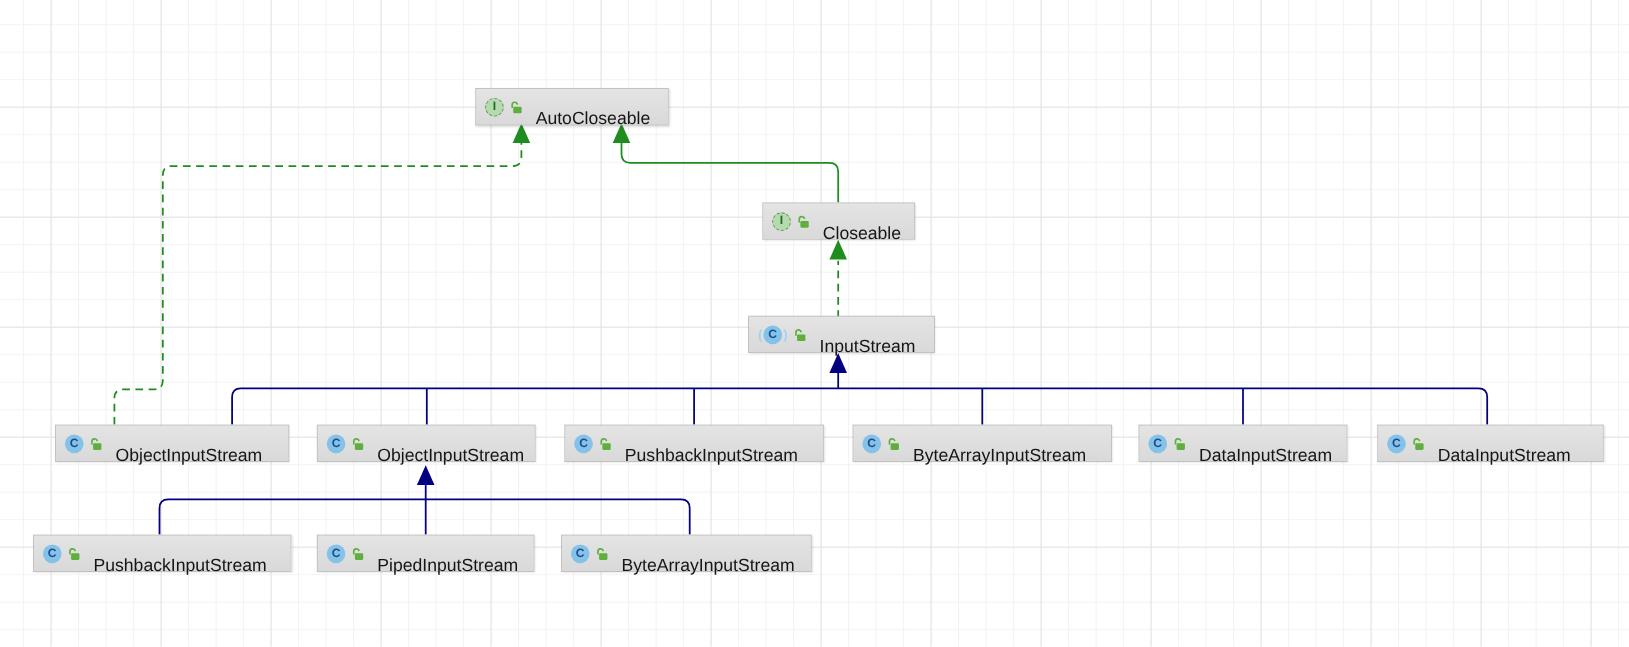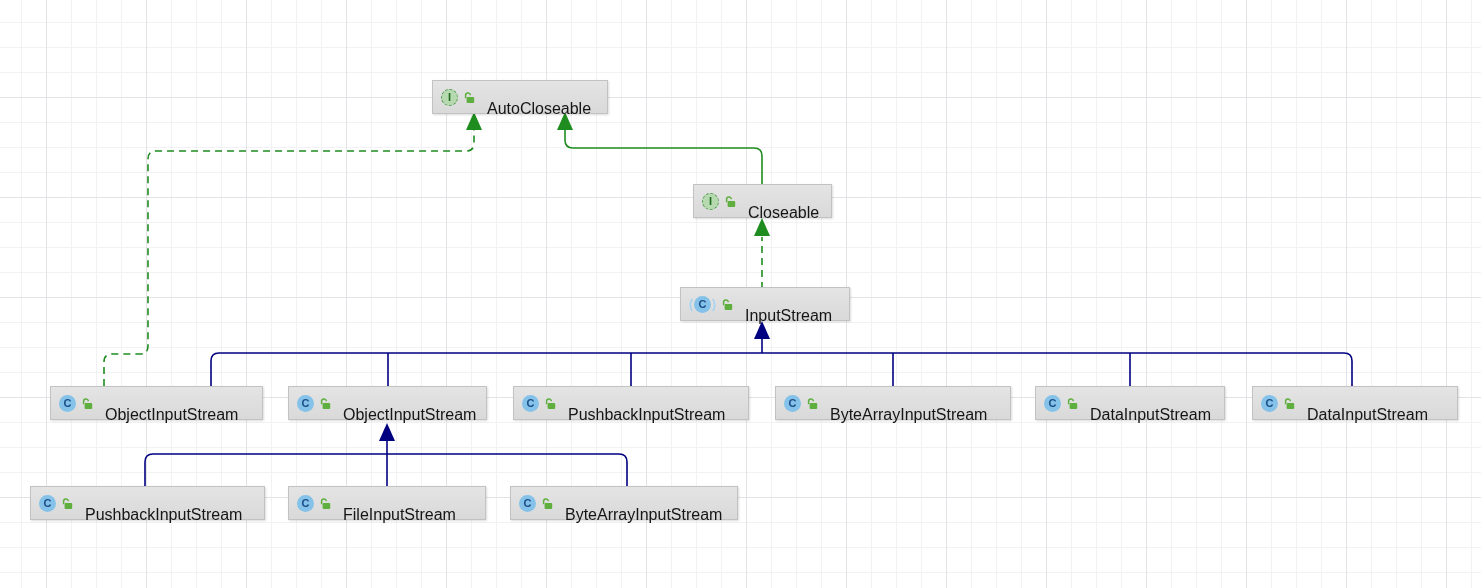--- a/index.html
+++ b/index.html
@@ -198,21 +198,21 @@
   </div>
 
   <div class="node" style="left:288px;top:486px;width:198px;">
     <span class="icon-circle icon-class">C</span>
     <span class="icon-lock">
       <svg width="13" height="13" viewBox="0 0 13 13">
           <path d="M2.6,7.2 V4.6 a2.4,2.4 0 0 1 4.8,-0.5" fill="none" stroke="#5faf3f" stroke-width="1.5"></path>
           <rect x="3.6" y="6" width="7.6" height="6" rx="1" fill="#5faf3f"></rect>
         </svg>
     </span>
-    <span class="label">FileInputStream</span>
+    <span class="label">PipedInputStream</span>
   </div>
 
   <div class="node" style="left:510px;top:486px;width:228px;">
     <span class="icon-circle icon-class">C</span>
     <span class="icon-lock">
       <svg width="13" height="13" viewBox="0 0 13 13">
           <path d="M2.6,7.2 V4.6 a2.4,2.4 0 0 1 4.8,-0.5" fill="none" stroke="#5faf3f" stroke-width="1.5"></path>
           <rect x="3.6" y="6" width="7.6" height="6" rx="1" fill="#5faf3f"></rect>
         </svg>
     </span>

